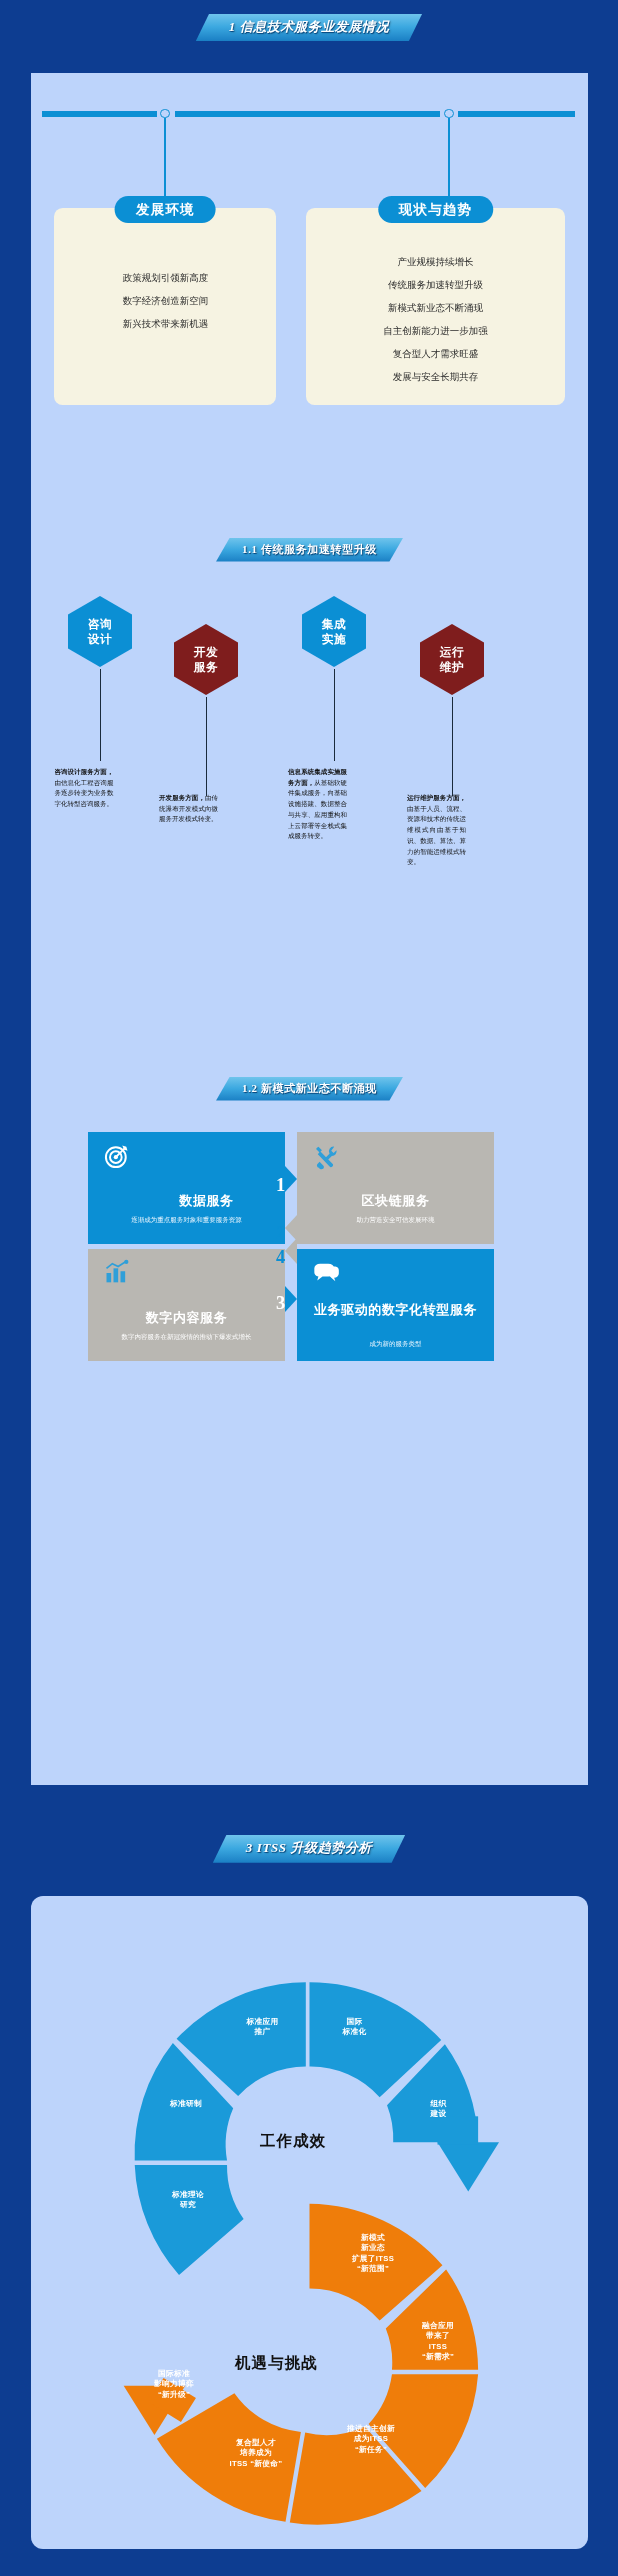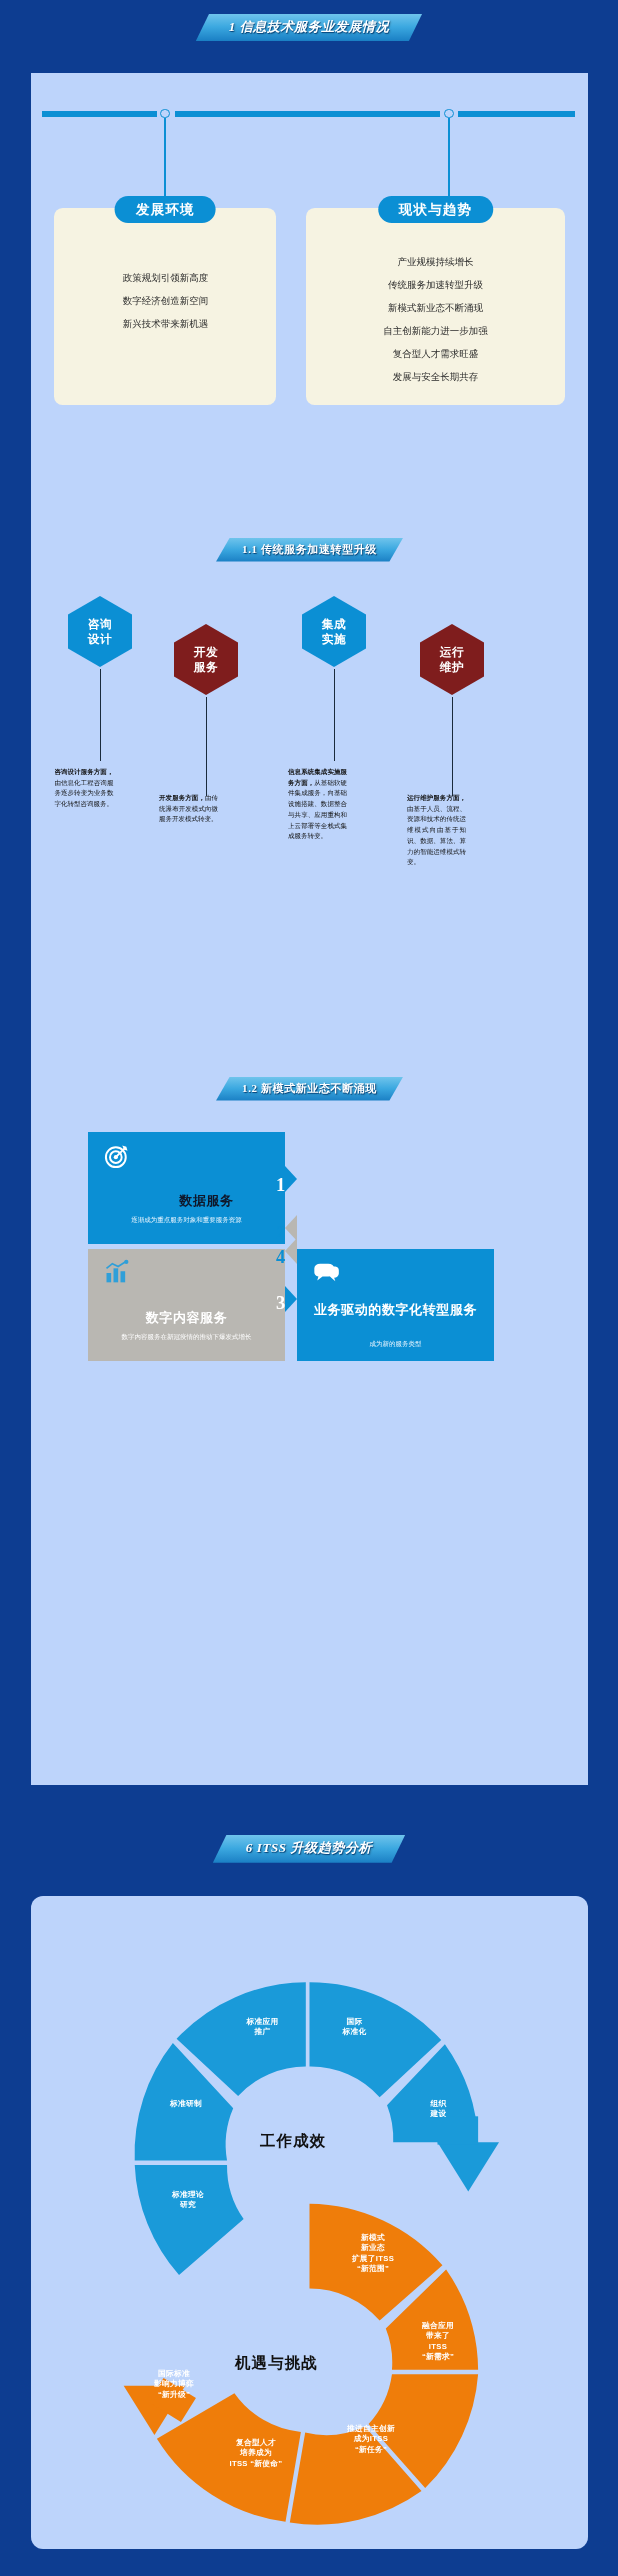--- a/index.html
+++ b/index.html
@@ -220,24 +220,36 @@
     <div class="q" style="left:0;top:0;background:#0b8fd4;">
       <span class="qicon" style="left:14.8px;">
         <svg width="28" height="28" viewBox="0 0 48 48" fill="none">
           <circle cx="22" cy="26" r="17" stroke="#fff" stroke-width="3.4"></circle>
           <circle cx="22" cy="26" r="10" stroke="#fff" stroke-width="3.4"></circle>
           <circle cx="22" cy="26" r="3.6" fill="#fff"></circle>
           <path d="M22 26 L38 10" stroke="#fff" stroke-width="3.4" stroke-linecap="round"></path>
           <path d="M33 6 L40 8 L42 15 L36 13 Z" fill="#fff"></path>
         </svg>
       </span>
-      <div class="qtitle" style="top:60px;color:#0f172a;margin-left:40px;">数据服务</div>
+      <div class="qtitle" style="top:60px;color:#ffffff;margin-left:40px;">数据服务</div>
       <div class="qdesc" style="top:83px;color:#eaf6ff;">逐渐成为重点服务对象和重要服务资源</div>
     </div>
 
+    <div class="q" style="left:209px;top:0;background:#b9b7b2;">
+      <span class="qicon" style="left:14.8px;">
+        <svg width="28" height="28" viewBox="0 0 48 48" fill="none">
+          <path d="M11 8 L17 14 L13 18 L7 12 A7 7 0 0 1 11 8 Z" fill="#2f9fd9"></path>
+          <path d="M14 16 L36 38 A4 4 0 0 1 31 43 L10 21 Z" fill="#2f9fd9"></path>
+          <path d="M38 8 A8 8 0 0 0 30 20 L20 30 L24 34 L34 24 A8 8 0 0 0 42 14 L37 19 L33 15 Z" fill="#2f9fd9"></path>
+          <path d="M13 34 L20 41 A4 4 0 0 1 12 44 A4 4 0 0 1 9 38 Z" fill="#2f9fd9"></path>
+        </svg>
+      </span>
+      <div class="qtitle" style="top:60px;color:#fff;">区块链服务</div>
+      <div class="qdesc" style="top:83px;color:#ffffff;">助力营造安全可信发展环境</div>
+    </div>
 
     <div class="q" style="left:0;top:117px;background:#b9b7b2;">
       <span class="qicon" style="left:14.8px;">
         <svg width="28" height="28" viewBox="0 0 48 48" fill="none">
           <rect x="6" y="24" width="8" height="16" fill="#2f9fd9"></rect>
           <rect x="18" y="16" width="8" height="24" fill="#2f9fd9"></rect>
           <rect x="30" y="21" width="8" height="19" fill="#2f9fd9"></rect>
           <path d="M6 16 L16 8 L26 13 L40 4" stroke="#2f9fd9" stroke-width="3" fill="none"></path>
           <circle cx="40" cy="5" r="3.6" fill="#2f9fd9"></circle>
         </svg>
@@ -265,21 +277,21 @@
     <div class="arrow-tri" style="left:197px;top:34px;border-top:13.5px solid transparent;border-bottom:13.5px solid transparent;border-left:12.3px solid #0b8fd4;"></div>
     <div class="arrow-tri" style="left:197px;top:83px;border-top:13.5px solid transparent;border-bottom:13.5px solid transparent;border-right:12.3px solid #b9b7b2;"></div>
     <div class="arrow-tri" style="left:197px;top:154px;border-top:13.5px solid transparent;border-bottom:13.5px solid transparent;border-left:12.3px solid #0b8fd4;"></div>
     <div class="arrow-tri" style="left:197px;top:106px;border-top:13.5px solid transparent;border-bottom:13.5px solid transparent;border-right:12.3px solid #b9b7b2;"></div>
   </div>
 </div>
 
 <div class="ribbon-wrap" style="position:absolute;left:0;top:1835px;width:618px;">
   <div style="position:relative;">
     <div class="ribbon-shadow"></div>
-    <div class="ribbon main">6  ITSS 升级趋势分析</div>
+    <div class="ribbon main">3  ITSS 升级趋势分析</div>
   </div>
 </div>
 
 <div class="panel" style="top:1896px;height:653px;border-radius:12px;">
   <div class="donut-wrap" style="height:640px;">
 
     <svg width="557" height="640" viewBox="0 0 904 1040">
 
       <path d="M452 140 A290 290 0 0 1 666 234 L566 327 A150 150 0 0 0 452 277 Z" fill="#1a9ad9"></path>
 

